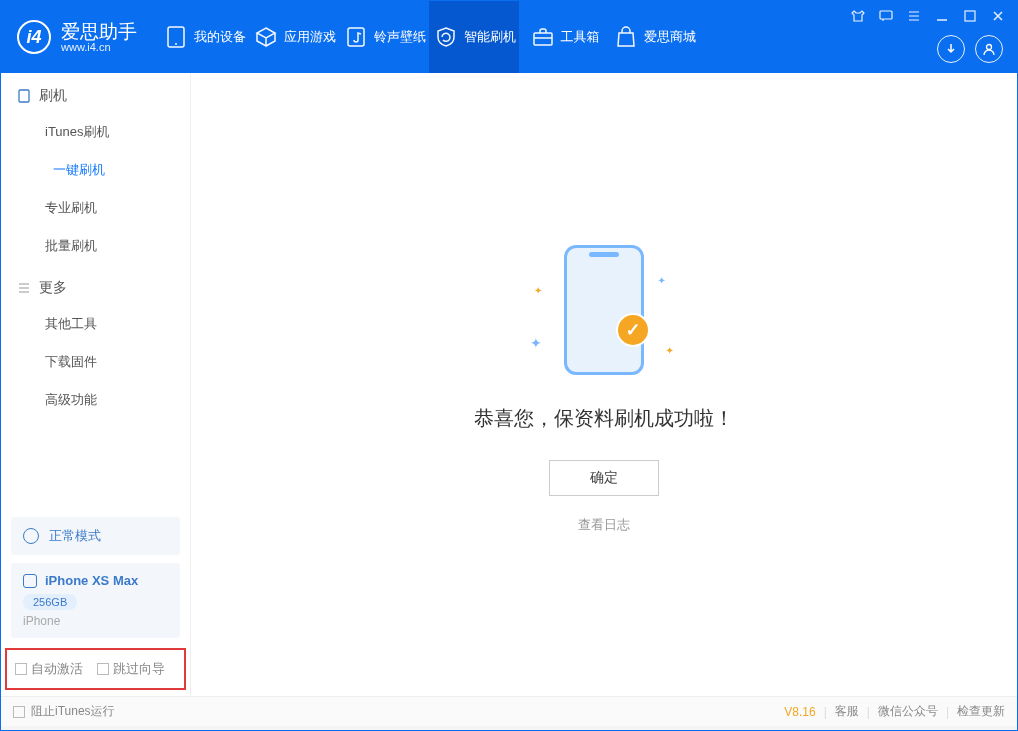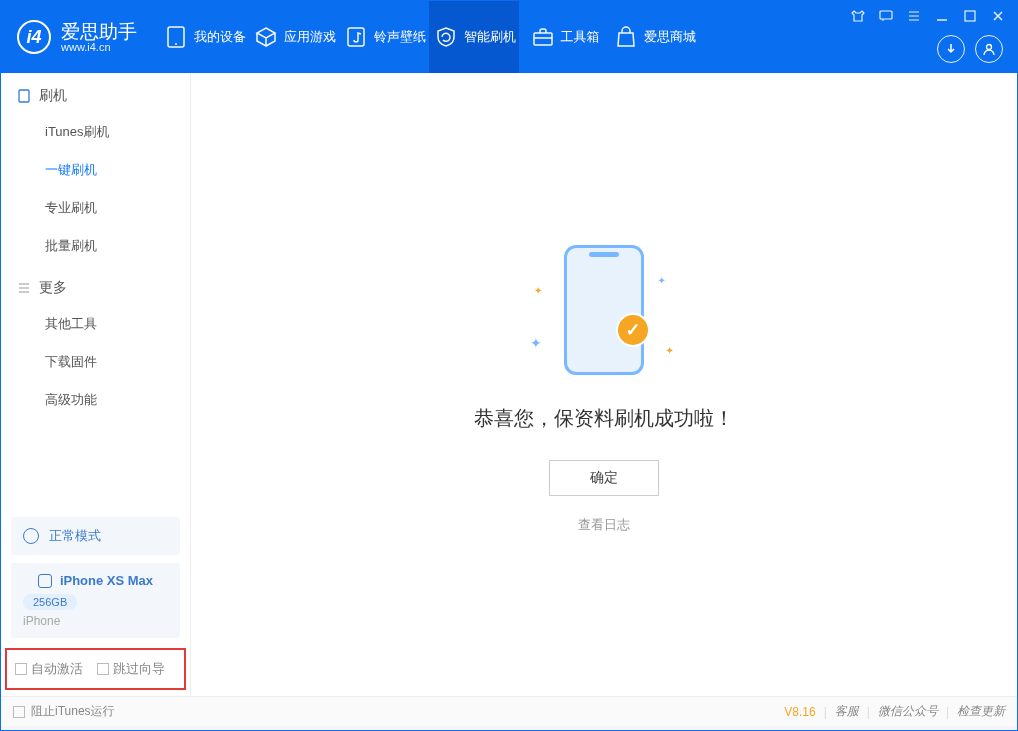--- a/index.html
+++ b/index.html
@@ -18,26 +18,26 @@
   .win-ctrls span{cursor:pointer;display:inline-flex;align-items:center;justify-content:center;width:18px;height:18px;}
   .right-icons{ position:absolute; right:14px; bottom:10px; display:flex; gap:10px;}
   .right-icons span{width:28px;height:28px;border:1.5px solid rgba(255,255,255,.9);border-radius:50%;display:flex;align-items:center;justify-content:center;cursor:pointer;color:#fff;}
 
   .body { display:flex; height: calc(100% - 76px - 30px); background:#fff; }
   .sidebar { width: 190px; border-right:1px solid #eee; display:flex; flex-direction:column; position:relative;}
   .side-section-title{ display:flex; align-items:center; gap:8px; padding: 14px 16px 8px 16px; color:#555; font-size:14px;}
   .side-section-title .sicon{width:14px;height:14px;display:flex;align-items:center;justify-content:center;}
   .side-list{padding-left: 44px;}
   .side-item{ padding: 10px 0; font-size:13px; color:#555; cursor:pointer;}
-  .side-item.selected{ color:#1579ff;}
+  .side-item.selected{ color:#1579ff;margin-left:8px;}
   .side-bottom{ margin-top:auto; }
   .mode-card{ background:#f3f6fa; margin: 0 10px 8px 10px; border-radius:3px; padding:10px 12px; display:flex; align-items:center; gap:10px; color:#3b7acb; font-size:13px;}
   .mode-card .micon{ width:16px;height:16px;border:1.5px solid #3b7acb;border-radius:50%;position:relative;}
   .device-card{ background:#f3f6fa; margin: 0 10px 10px 10px; border-radius:3px; padding:10px 12px; font-size:13px;color:#333;}
-  .device-card .dev-line{ display:flex; align-items:center; gap:8px; font-weight:600; color:#3b7acb;justify-content:center;}
+  .device-card .dev-line{ display:flex; align-items:center; gap:8px; font-weight:600; color:#3b7acb;}
   .device-card .dev-line .dicon{width:14px;height:14px;border:1.5px solid #3b7acb;border-radius:3px;}
   .device-card .pill{ display:inline-block; background:#e3effd; color:#3b7acb; padding:2px 10px; border-radius:10px; font-size:11px; margin-top:6px;}
   .device-card .devtype{ color:#aaa; font-size:12px; margin-top:4px;}
   .cb-row{ border:2px solid #e03a3a; margin: 2px 4px 6px 4px; padding:10px 8px; display:flex; gap:14px; font-size:13px; color:#888;}
   .cb-row label{ display:flex; align-items:center; gap:4px; cursor:pointer;}
   .cb-box{ width:12px;height:12px;border:1px solid #bbb; display:inline-block;}
 
   .main{ flex:1; position:relative; display:flex; align-items:center; justify-content:center;}
   .success-block{ text-align:center;}
   .illus{ width:160px; height:150px; margin:0 auto 20px; position:relative;}
@@ -50,21 +50,21 @@
   .spark.s3{right:18px;top:40px;font-size:10px;color:#7bb5ff;}
   .spark.s4{right:10px;top:110px;font-size:10px;color:#f5a623;}
   .success-text{ font-size:20px; color:#333; margin-bottom:28px;}
   .ok-btn{ border:1px solid #ccc; background:#fff; padding:8px 40px; font-size:14px; color:#444; cursor:pointer;}
   .log-link{ display:block; margin-top:20px; color:#999; font-size:13px; text-decoration:none; cursor:pointer;}
 
   .footer{ height:30px; border-top:1px solid #eee; background:#fafafa; display:flex; align-items:center; font-size:12px; color:#888; padding:0 12px;}
   .footer .fleft{ display:flex; align-items:center; gap:6px;}
   .footer .fright{ margin-left:auto; display:flex; align-items:center; gap:8px;}
   .footer .ver{ color:#f5a623;}
-  .footer .flink{ cursor:pointer; color:#888;font-style:italic;}
+  .footer .flink{ cursor:pointer; color:#888;}
   .footer .sep{ color:#ddd;}
 </style>
 </head>
 <body>
 
 <div class="header">
   <div class="logo-block">
     <div class="logo-circle">i4</div>
     <div class="logo-text">
       <div class="cn">爱思助手</div>

